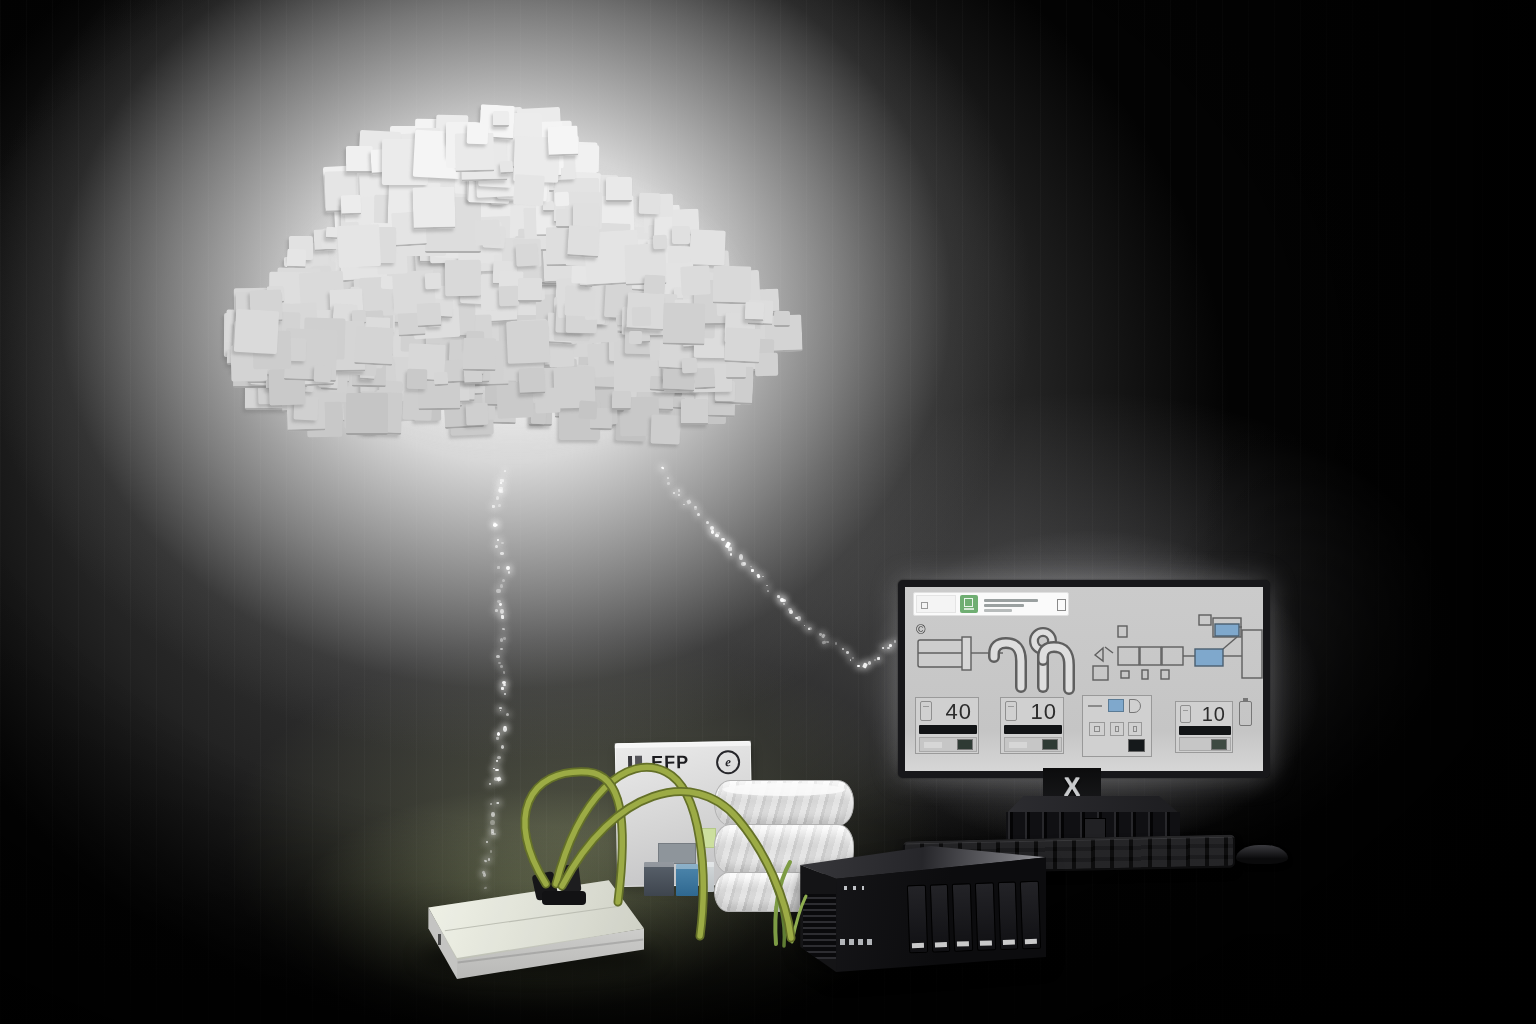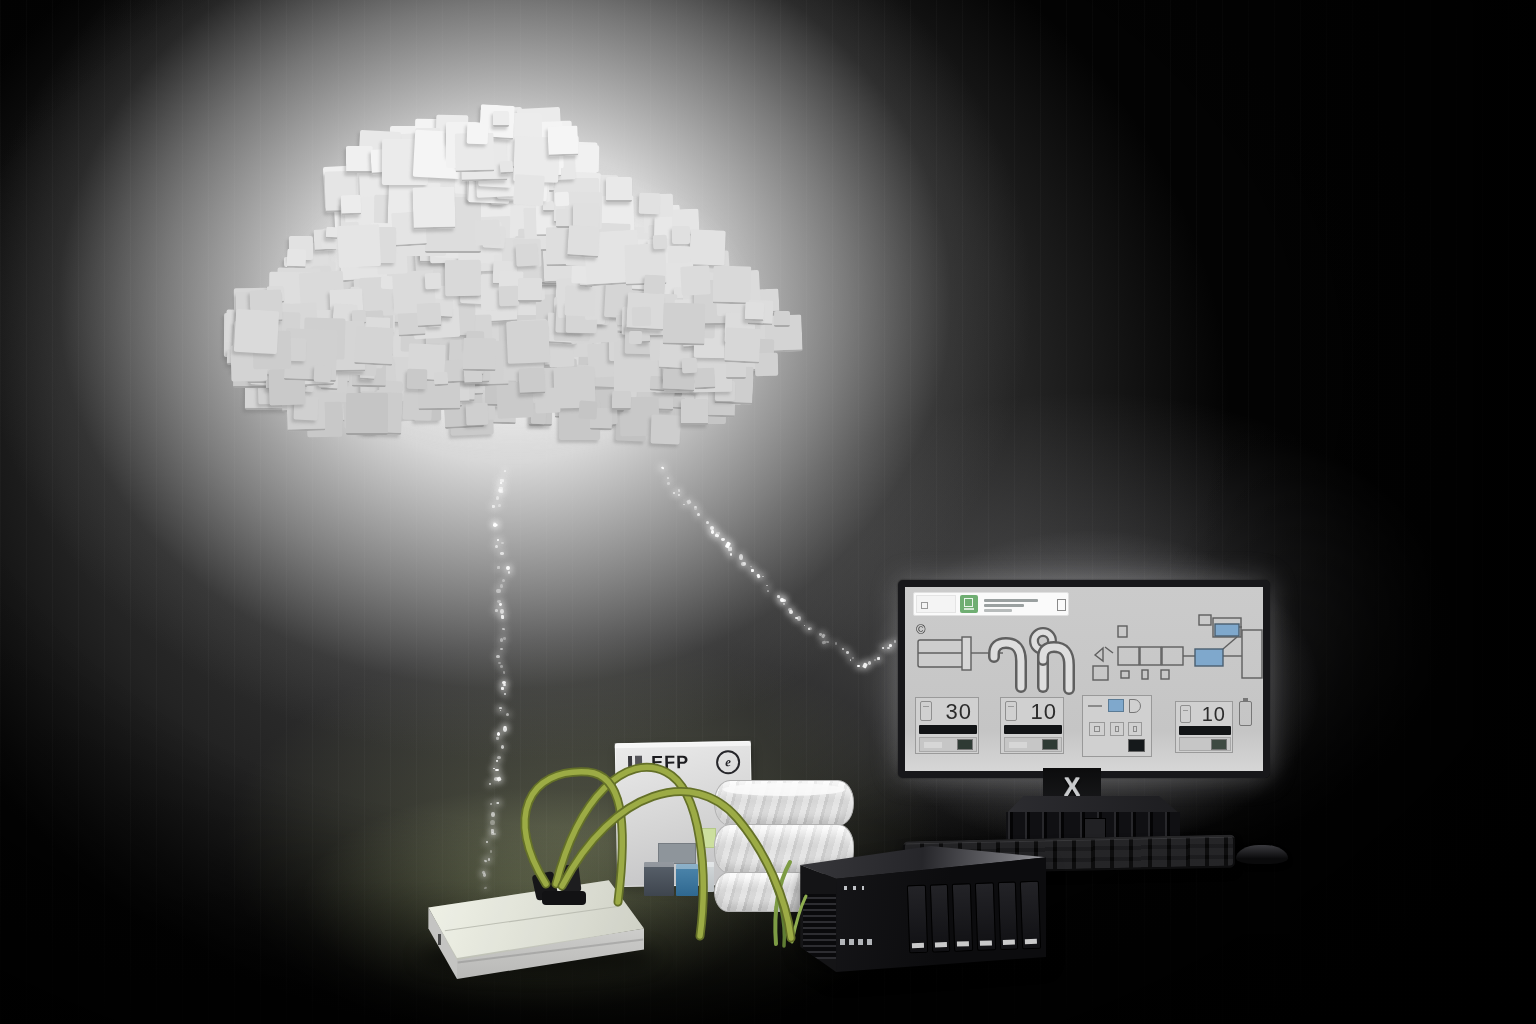--- a/index.html
+++ b/index.html
@@ -1186,21 +1186,21 @@
           <rect x="310" y="11" width="24" height="12" style="fill:var(--accent-blue)" stroke="#4a5f70"></rect>
           <rect x="290" y="36" width="28" height="17" style="fill:var(--accent-blue)" stroke="#4a5f70"></rect>
           <rect x="337" y="17" width="20" height="48"></rect>
         </g>
       </svg>
 
       <div class="panel" id="panel1" style="left:10px;top:110px;width:64px;height:57px;">
         <div class="p-icon">
             <i></i>
           </div>
-        <div class="num">30</div>
+        <div class="num">40</div>
         <div class="darkbar" style="top:27px;width:58px;">
             <i></i>
           </div>
         <div class="b-row" style="top:39px;width:58px;">
             <i></i>
             <u></u>
           </div>
       </div>
 
       <div class="panel" id="panel2" style="left:95px;top:110px;width:64px;height:57px;">

